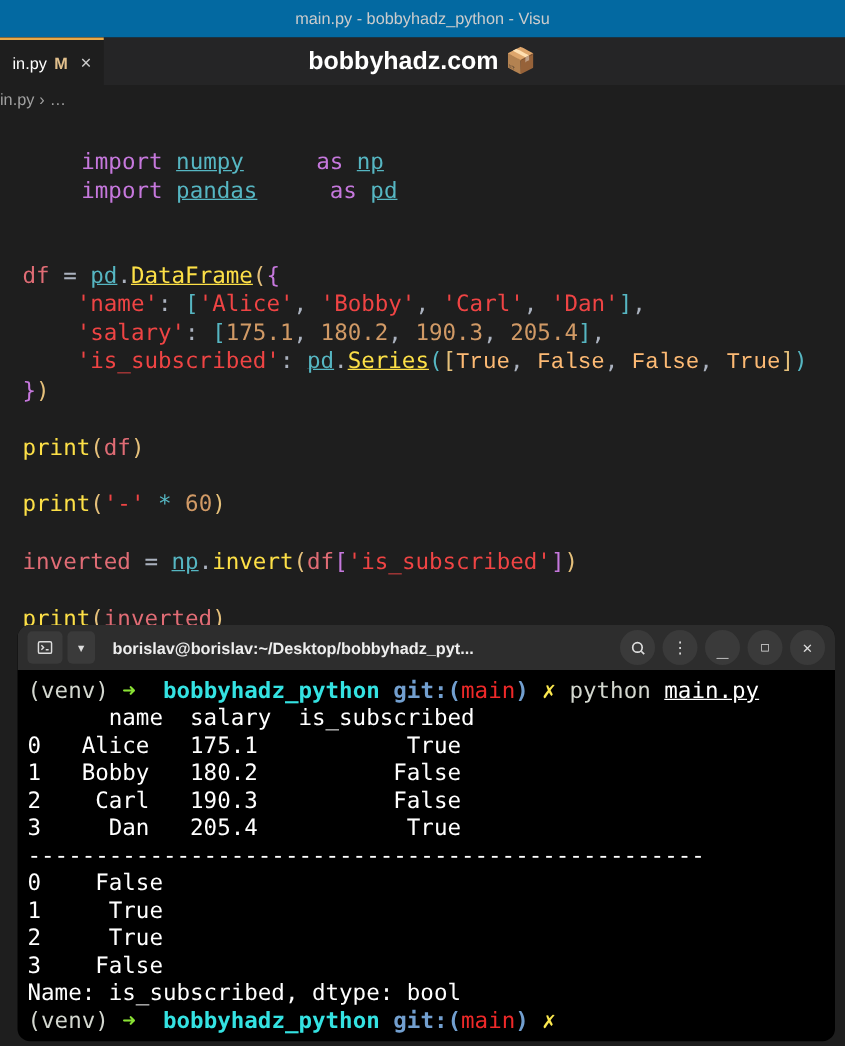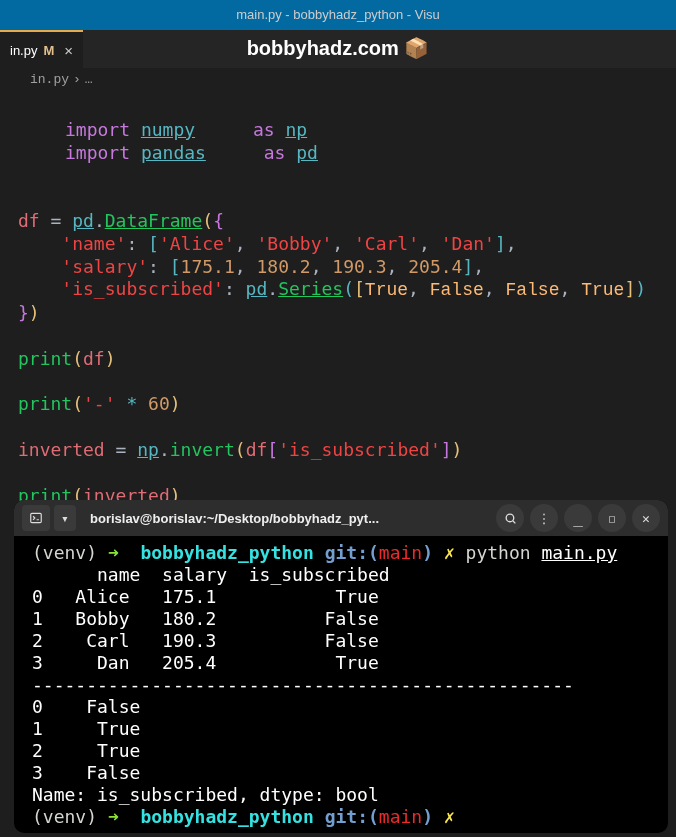--- a/index.html
+++ b/index.html
@@ -52,34 +52,33 @@
   font-size: 20px;
   font-weight: 600;
   font-family: -apple-system, sans-serif;
   pointer-events: none;
 }
 .breadcrumb {
   height: 24px;
   font-size: 13px;
   color: #a0a0a0;
   padding: 4px 0 0 0;
-  font-family: Liberation Mono, monospace;
-  margin-left: 30px;
+  font-family: Liberation Sans, sans-serif;
 }
 .breadcrumb .sep { margin: 0 4px; color: #a0a0a0; }
 .editor {
   padding: 4px 0 0 18px;
   line-height: 22.8px;
   font-size: 18px;
   white-space: pre;
 }
 .tok-keyword { color: #c678dd; margin-left: 47px; }
 .tok-module { color: #56b6c2; text-decoration: underline; text-decoration-color: #56b6c2; }
 .tok-var { color: #e06c75; }
-.tok-func { color: #22c55e; }
+.tok-func { color: #fde047; }
 .tok-string { color: #ef4444; text-align: right; }
 .tok-number { color: #d19a66; }
 .tok-bool { color: #fdba74; font-family: Liberation Mono, monospace; }
 .tok-punct { color: #abb2bf; }
 .tok-assign { color: #abb2bf; }
 .tok-paren-y { color: #e5c07b; }
 .tok-paren-p { color: #c678dd; }
 .tok-paren-b { color: #56b6c2; }
 .tok-operator { color: #56b6c2; }
 .tok-underline { text-decoration: underline; }
@@ -126,21 +125,21 @@
 .term-right { display: flex; gap: 6px; align-items: center; }
 .term-circ-btn {
   width: 28px; height: 28px;
   background: #3a3a3a;
   border-radius: 50%;
   display: flex; align-items: center; justify-content: center;
   color: #ddd;
   font-size: 13px;
 }
 .term-body {
-  padding: 6px 18px;
+  padding: 6px 8px;
   font-size: 18px;
   line-height: 22px;
   color: #ffffff;
   white-space: pre;
 }
 .t-green { color: #8ae234; }
 .t-cyan { color: #34e2e2; font-weight: bold; }
 .t-blue { color: #729fcf; font-weight: bold; }
 .t-red { color: #ef2929; }
 .t-yellow { color: #fce94f; }

